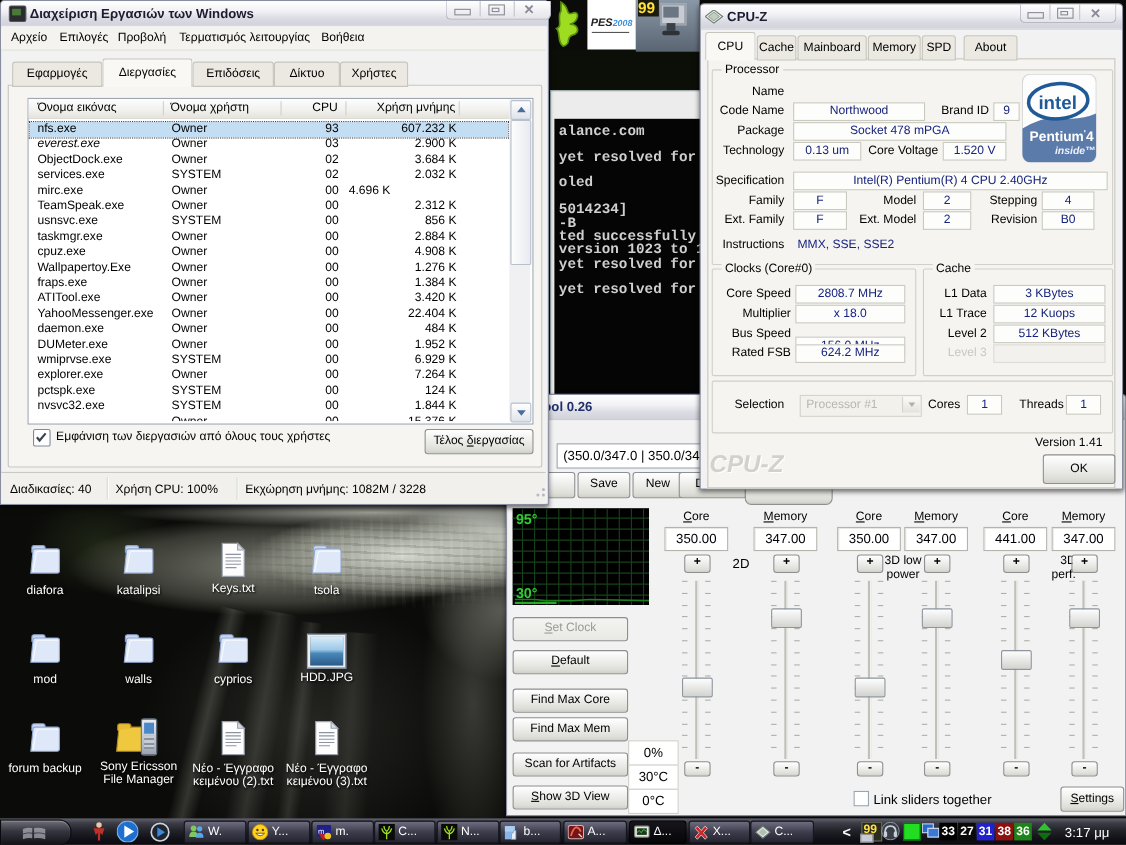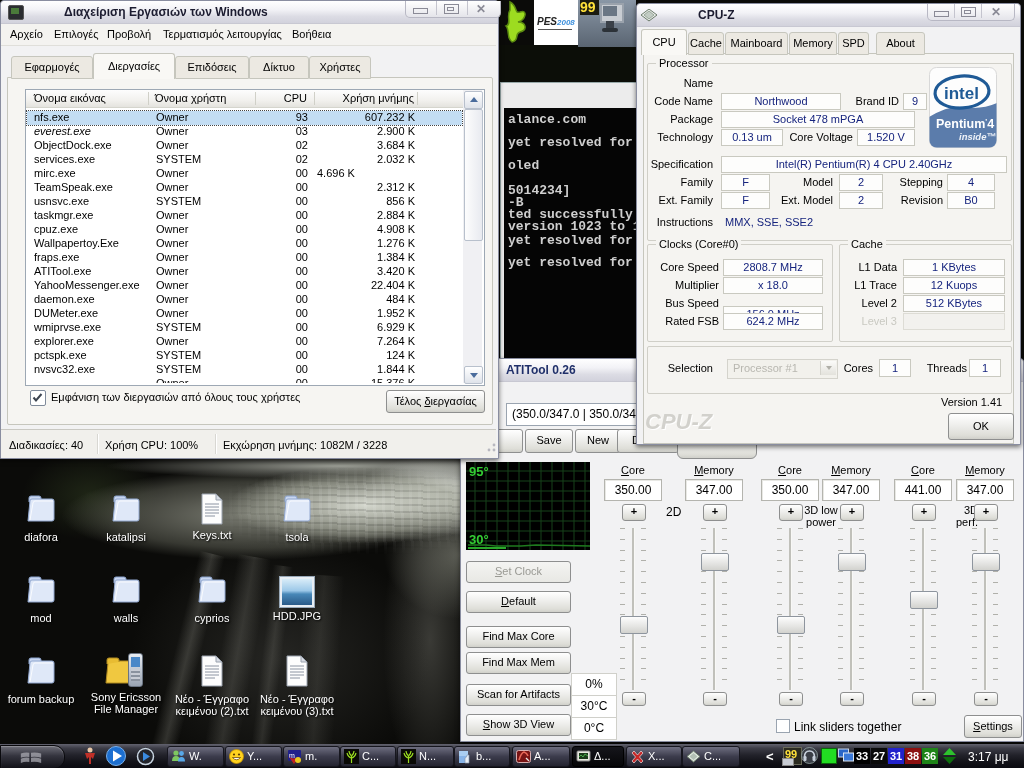--- a/index.html
+++ b/index.html
@@ -22,21 +22,21 @@
 #scales{position:absolute;left:150px;top:468px;width:312px;height:92px;background:
  repeating-linear-gradient(88deg, rgba(255,255,255,.09) 0 3px, transparent 3px 9px),
  repeating-linear-gradient(2deg, rgba(0,0,0,.12) 0 2px, transparent 2px 7px);
  -webkit-mask-image:radial-gradient(160px 46px at 215px 42px,#000 40%,transparent 100%);
  mask-image:radial-gradient(160px 46px at 215px 42px,#000 40%,transparent 100%);}
 
 #speck{position:absolute;left:497px;top:45px;width:140px;height:40px;background:#0c0e08;}
 
 .win{position:absolute;background:#f2f2f3;border:1px solid #898da0;border-radius:4px 4px 0 0;box-shadow:0 2px 5px rgba(0,0,0,.55);}
 .tbar{position:absolute;left:0;top:0;right:0;height:22px;background:linear-gradient(180deg,#ffffff 0%,#f2f2f6 40%,#dcdce4 70%,#d2d2dc 100%);border-radius:4px 4px 0 0;border-bottom:1px solid #c8c8d2;}
-.ttxt{position:absolute;top:4px;font-weight:bold;font-size:12px;color:#1c1c30;white-space:nowrap;margin-left:37px;}
+.ttxt{position:absolute;top:4px;font-weight:bold;font-size:12px;color:#1c1c30;white-space:nowrap;}
 .wbtns{position:absolute;top:0;height:16px;background:linear-gradient(#fff,#e4e4ea);border:1px solid #b8b8c4;border-top:none;border-radius:0 0 5px 5px;display:flex;}
 .wbtn{width:30px;height:14px;position:relative;}
 .wbtn+.wbtn{border-left:1px solid #c4c4ce;}
 .glyph-min{position:absolute;left:7px;top:7px;width:13px;height:4px;border:1px solid #8a8a96;}
 .glyph-max{position:absolute;left:7px;top:3px;width:13px;height:8px;border:1px solid #8a8a96;}
 .glyph-max:after{content:"";position:absolute;left:2px;top:2px;width:5px;height:2px;border:1px solid #8a8a96;}
 .glyph-x{position:absolute;left:8px;top:1px;font-size:12px;font-weight:bold;color:#8a8a96;}
 
 .btn{position:absolute;background:linear-gradient(180deg,#ffffff,#f0f0ee 40%,#dedeD8 85%,#d0d0ca);border:1px solid #8e8f8f;border-radius:3px;text-align:center;font-size:11px;color:#000;}
 
@@ -568,21 +568,21 @@
     <div class="fld" style="left:86px;top:273px;width:98px;">x 18.0</div>
     <div class="rlbl" style="left:6px;top:293px;width:76px;">Bus Speed</div>
     <div class="fld" style="left:86px;top:302px;width:98px;">156.0 MHz</div>
     <div class="rlbl" style="left:6px;top:311px;width:76px;">Rated FSB</div>
     <div class="fld" style="left:86px;top:309px;width:98px;">624.2 MHz</div>
 
     <div class="grp" style="left:202px;top:240px;width:171px;height:96px;">
         <span style="background:#f5f4f1;">Cache</span>
       </div>
     <div class="rlbl" style="left:196px;top:257px;width:64px;">L1 Data</div>
-    <div class="fld" style="left:266px;top:255px;width:100px;">1 KBytes</div>
+    <div class="fld" style="left:266px;top:255px;width:100px;">3 KBytes</div>
     <div class="rlbl" style="left:196px;top:275px;width:64px;">L1 Trace</div>
     <div class="fld" style="left:266px;top:273px;width:100px;">12 Kuops</div>
     <div class="rlbl" style="left:196px;top:293px;width:64px;">Level 2</div>
     <div class="fld" style="left:266px;top:291px;width:100px;">512 KBytes</div>
     <div class="rlbl" style="left:196px;top:311px;width:64px;color:#c9c9c2;">Level 3</div>
     <div class="fld" style="left:266px;top:309px;width:100px;background:#f2f1ee;border-color:#dddcd5;"></div>
 
     <div class="grp" style="left:10px;top:342px;width:363px;height:46px;"></div>
     <div class="rlbl" style="left:6px;top:358px;width:70px;">Selection</div>
     <div class="abs" style="left:90px;top:355px;width:104px;height:18px;background:#f2f1ec;border:1px solid #d4d3cc;color:#b8b7b0;line-height:17px;padding-left:5px;">Processor #1

